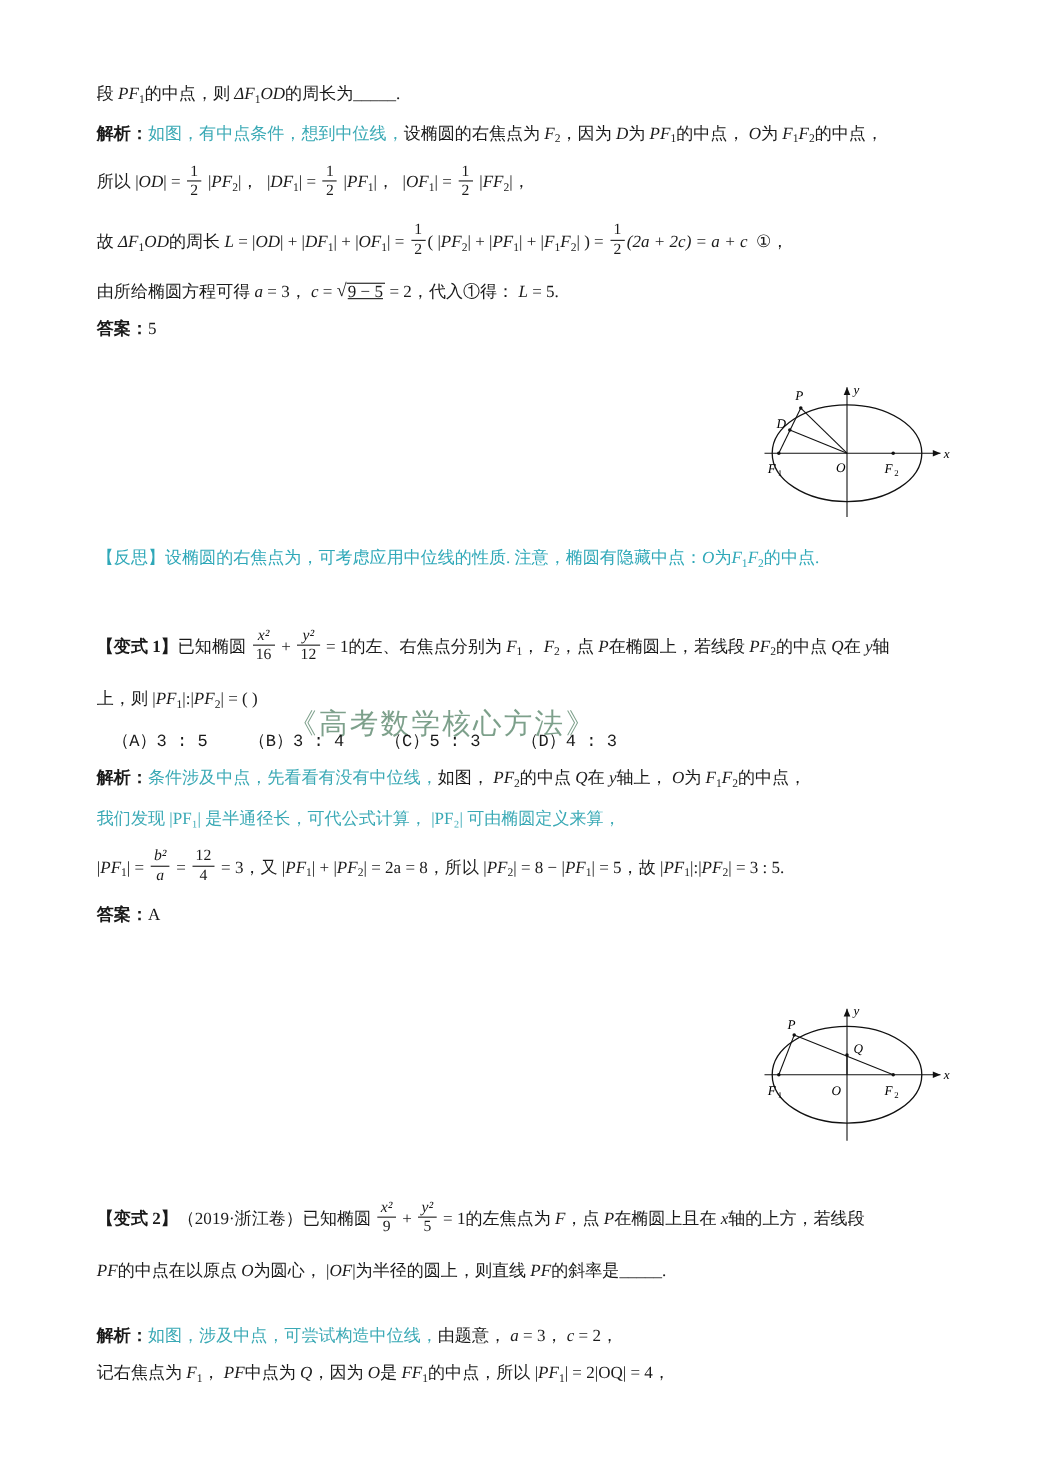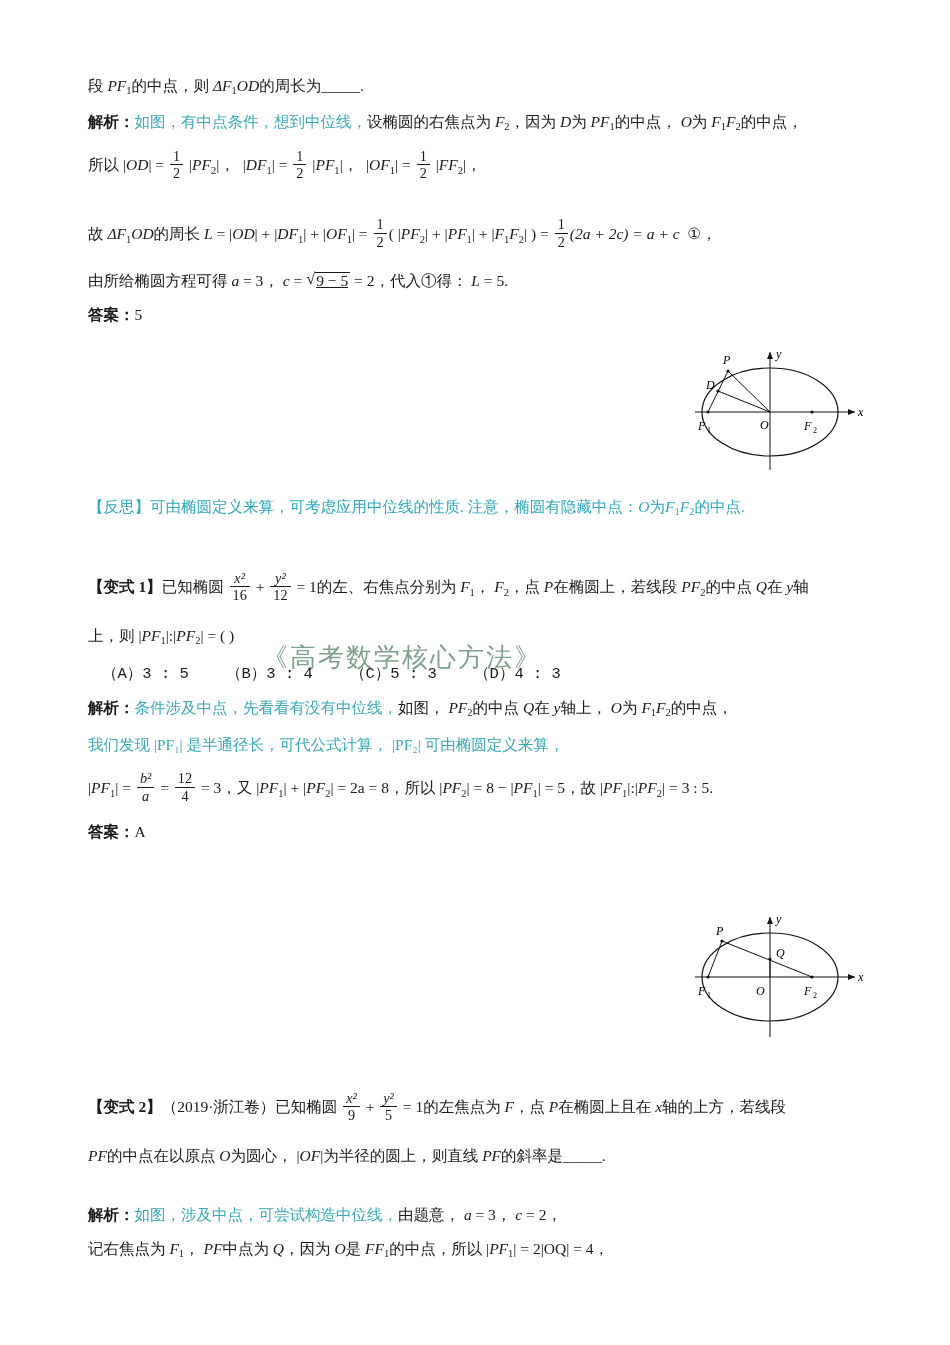--- a/index.html
+++ b/index.html
@@ -112,21 +112,21 @@
 
     <div class="line">
       <span class="bold">解析：</span><span class="hint">如图，有中点条件，想到中位线，</span><span>设椭圆的右焦点为</span>
       <span class="mi">F</span><span class="subn">2</span><span>，因为</span>
       <span class="mi">D</span><span>为</span>
       <span class="mi">PF</span><span class="subn">1</span><span>的中点，</span>
       <span class="mi">O</span><span>为</span>
       <span class="mi">F</span><span class="subn">1</span><span class="mi">F</span><span class="subn">2</span><span>的中点，</span>
     </div>
 
-    <div class="line tall" style="margin-bottom:35px;">
+    <div class="line tall" style="margin-bottom:20px;">
       <span>所以</span>
       |<span class="mi">OD</span>| <span>=</span>
       <span class="frac"><span class="num">1</span><span class="den">2</span></span>
       |<span class="mi">PF</span><span class="subn">2</span>|，&nbsp;
       |<span class="mi">DF</span><span class="subn">1</span>| <span>=</span>
       <span class="frac"><span class="num">1</span><span class="den">2</span></span>
       |<span class="mi">PF</span><span class="subn">1</span>|，&nbsp;
       |<span class="mi">OF</span><span class="subn">1</span>| <span>=</span>
       <span class="frac"><span class="num">1</span><span class="den">2</span></span>
       |<span class="mi">F</span><span class="subn"></span><span class="mi">F</span><span class="subn">2</span>|<span>，</span>
@@ -181,21 +181,21 @@
     <text x="168" y="76" font-family="Liberation Serif, serif" font-style="italic" font-size="12">x</text>
     <text x="8" y="90" font-family="Liberation Serif, serif" font-style="italic" font-size="12">F</text>
     <text x="17" y="93" font-family="Liberation Serif, serif" font-size="8">1</text>
     <text x="70" y="89" font-family="Liberation Serif, serif" font-style="italic" font-size="12">O</text>
     <text x="114" y="90" font-family="Liberation Serif, serif" font-style="italic" font-size="12">F</text>
     <text x="123" y="93" font-family="Liberation Serif, serif" font-size="8">2</text>
   </svg>
 
   <div class="content" style="top:497px;">
     <div class="reflect">
-      <span>【反思】可由椭圆定义来算，可考虑应用中位线的性质. 注意，椭圆有隐藏中点：</span><span class="mi">O</span><span>为</span><span class="mi">F</span><span class="subn">1</span><span class="mi">F</span><span class="subn">2</span><span>的中点.</span>
+      <span>【反思】设椭圆的右焦点为，可考虑应用中位线的性质. 注意，椭圆有隐藏中点：</span><span class="mi">O</span><span>为</span><span class="mi">F</span><span class="subn">1</span><span class="mi">F</span><span class="subn">2</span><span>的中点.</span>
     </div>
   </div>
 
   <div class="content" style="top:572px;">
 
     <div class="line" style="margin-bottom:22px;">
       <span class="bold">【变式 1】</span><span>已知椭圆</span>
       <span class="frac"><span class="num mi">x²</span><span class="den">16</span></span>
       <span>+</span>
       <span class="frac"><span class="num mi">y²</span><span class="den">12</span></span>

